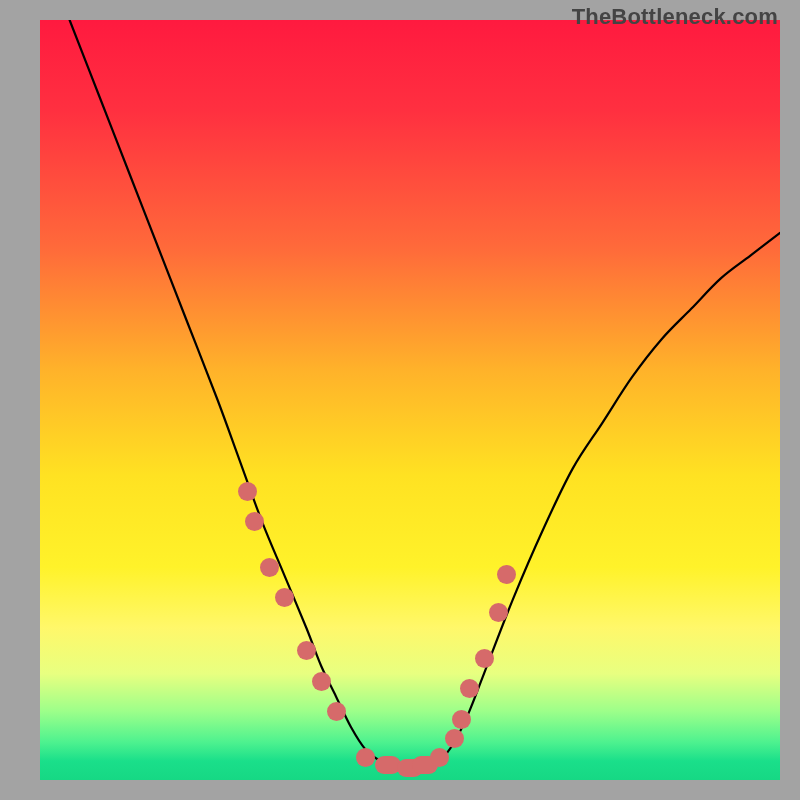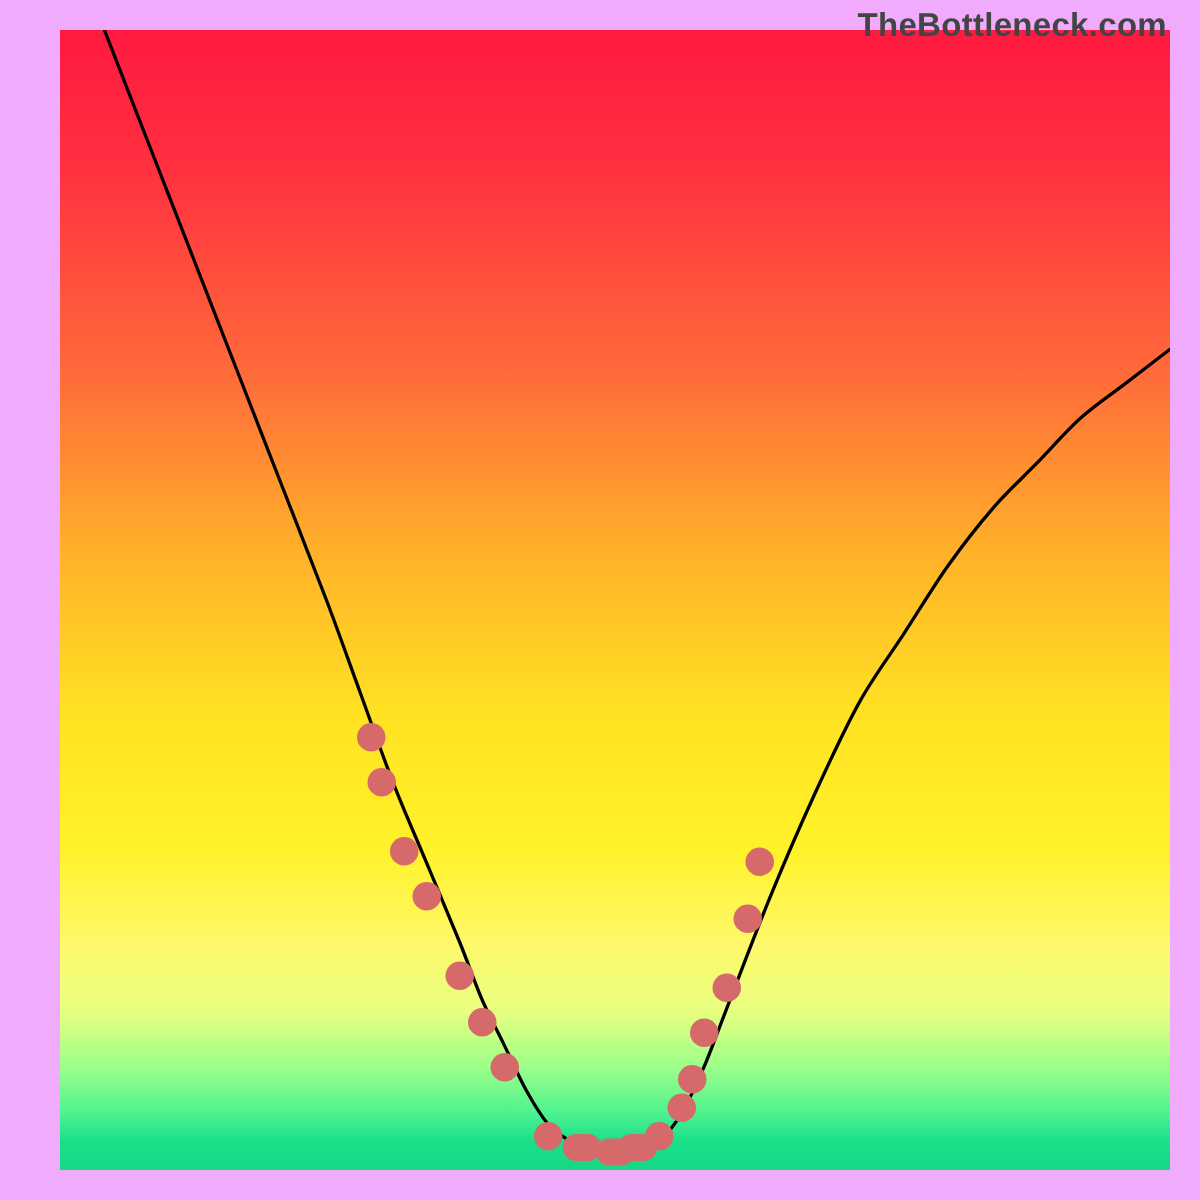--- a/index.html
+++ b/index.html
@@ -10,21 +10,21 @@
     background: #000;
     overflow: hidden;
     font-family: Arial, sans-serif;
   }
   .frame {
     position: absolute;
     left: 0;
     top: 0;
     width: 800px;
     height: 800px;
-    background: #f0abfc;
+    background: #a3a3a3;
   }
   .plot {
     position: absolute;
     left: 40px;
     top: 20px;
     width: 740px;
     height: 760px;
     overflow: hidden;
   }
   .gradient {

